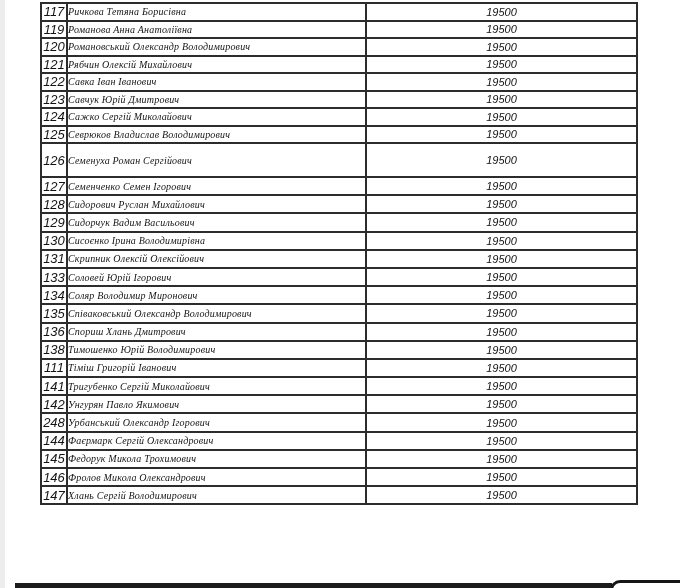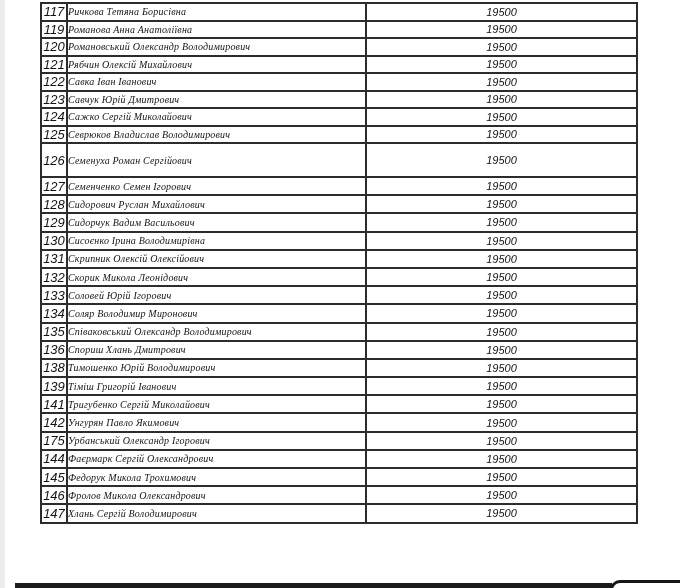--- a/index.html
+++ b/index.html
@@ -170,25 +170,20 @@
     <td class="name">Сисоєнко Ірина Володимирівна</td>
     <td class="val">19500</td>
   </tr>
 
   <tr>
     <td class="num">131</td>
     <td class="name">Скрипник Олексій Олексійович</td>
     <td class="val">19500</td>
   </tr>
 
-  <tr>
-    <td class="num">132</td>
-    <td class="name">Скорик Микола Леонідович</td>
-    <td class="val">19500</td>
-  </tr>
 
   <tr>
     <td class="num">133</td>
     <td class="name">Соловей Юрій Ігорович</td>
     <td class="val">19500</td>
   </tr>
 
   <tr>
     <td class="num">134</td>
     <td class="name">Соляр Володимир Миронович</td>
@@ -208,40 +203,40 @@
   </tr>
 
 
   <tr>
     <td class="num">138</td>
     <td class="name">Тимошенко Юрій Володимирович</td>
     <td class="val">19500</td>
   </tr>
 
   <tr>
-    <td class="num">139</td>
+    <td class="num">111</td>
     <td class="name">Тіміш Григорій Іванович</td>
     <td class="val">19500</td>
   </tr>
 
 
   <tr>
     <td class="num">141</td>
     <td class="name">Тригубенко Сергій Миколайович</td>
     <td class="val">19500</td>
   </tr>
 
   <tr>
     <td class="num">142</td>
     <td class="name">Унгурян Павло Якимович</td>
     <td class="val">19500</td>
   </tr>
 
   <tr>
-    <td class="num">175</td>
+    <td class="num">248</td>
     <td class="name">Урбанський Олександр Ігорович</td>
     <td class="val">19500</td>
   </tr>
 
   <tr>
     <td class="num">144</td>
     <td class="name">Фаєрмарк Сергій Олександрович</td>
     <td class="val">19500</td>
   </tr>
 

